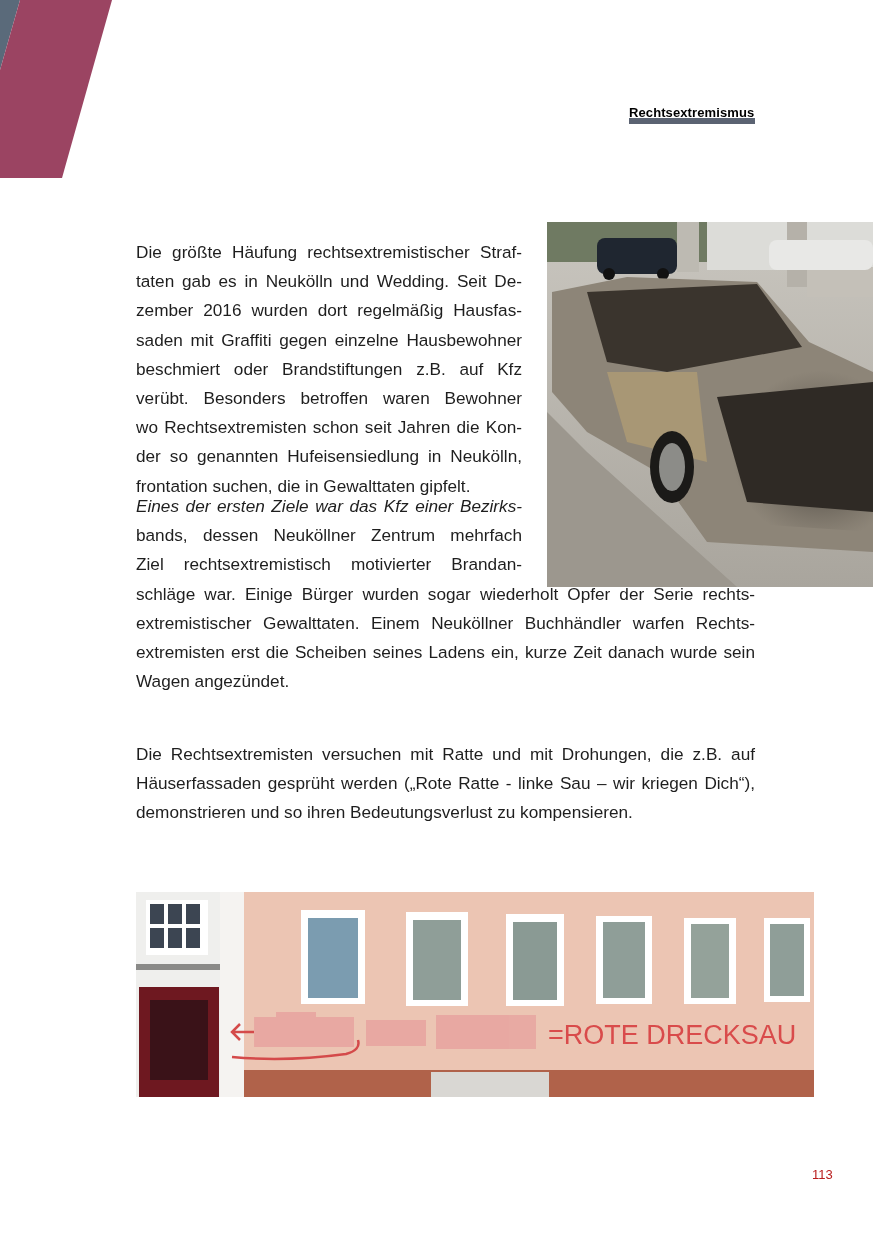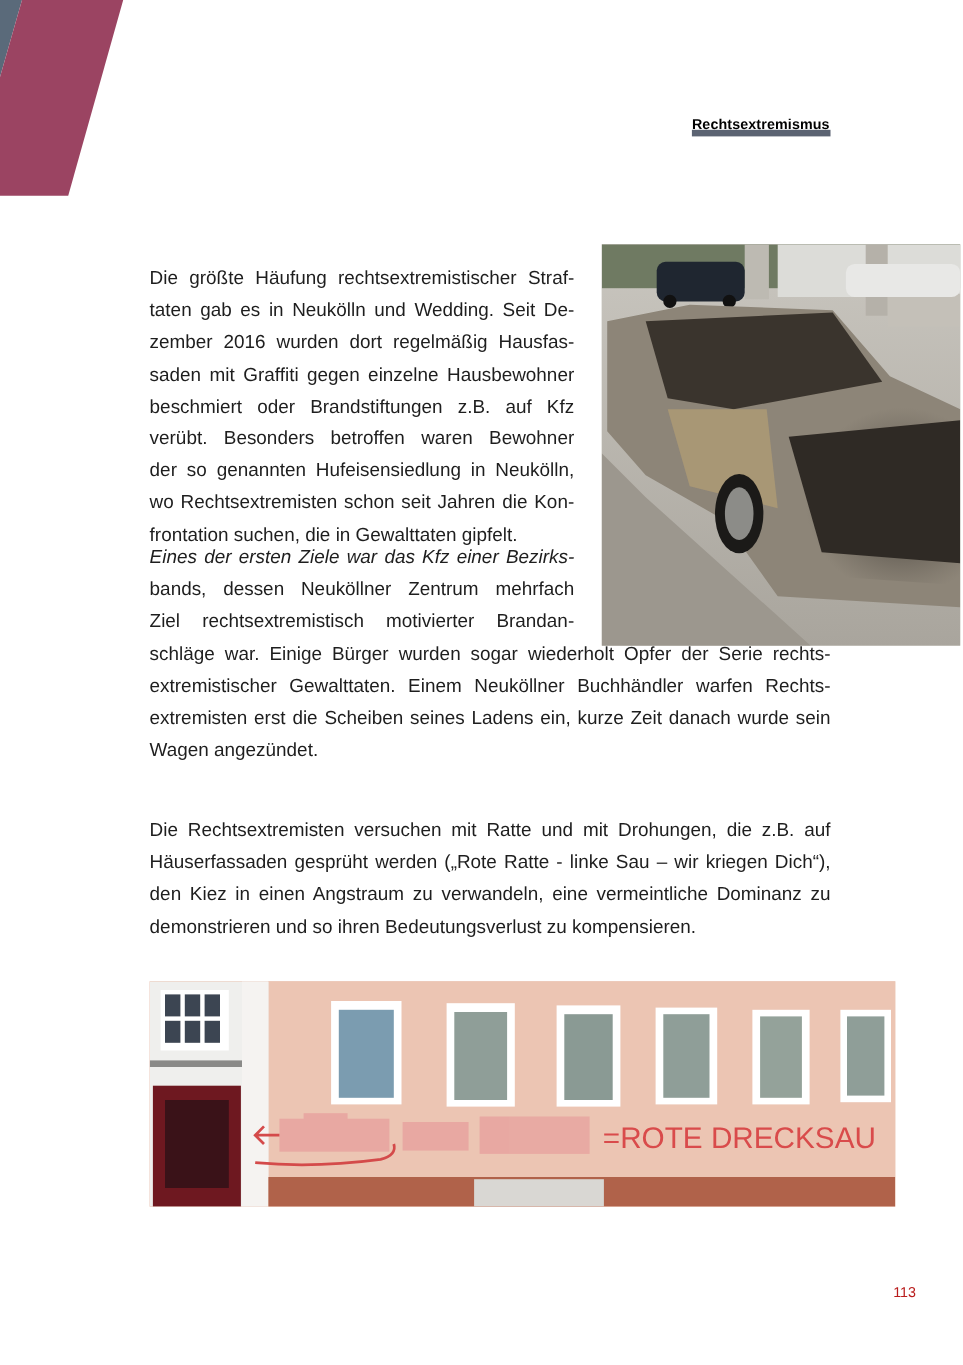--- a/index.html
+++ b/index.html
@@ -48,39 +48,38 @@
 <div class="running-head">Rechtsextremismus</div>
 <div class="running-rule"></div>
 
 <div class="para" style="top:215px; width:386px;margin-top:23px;">
   <span class="line just">Die größte Häufung rechtsextremistischer Straf-</span>
   <span class="line just">taten gab es in Neukölln und Wedding. Seit De-</span>
   <span class="line just">zember 2016 wurden dort regelmäßig Hausfas-</span>
   <span class="line just">saden mit Graffiti gegen einzelne Hausbewohner</span>
   <span class="line just">beschmiert oder Brandstiftungen z.B. auf Kfz</span>
   <span class="line just">verübt. Besonders betroffen waren Bewohner</span>
+  <span class="line just">wo Rechtsextremisten schon seit Jahren die Kon-</span>
   <span class="line just">der so genannten Hufeisensiedlung in Neukölln,</span>
-  <span class="line just">wo Rechtsextremisten schon seit Jahren die Kon-</span>
   <span class="line">frontation suchen, die in Gewalttaten gipfelt.</span>
 </div>
 
 <div class="para" style="top:492px; width:619px;">
   <span class="line just" style="width:386px;font-style:italic;">Eines der ersten Ziele war das Kfz einer Bezirks-</span>
   <span class="line just" style="width:386px;">bands, dessen Neuköllner Zentrum mehrfach</span>
   <span class="line just" style="width:386px;">Ziel rechtsextremistisch motivierter Brandan-</span>
   <span class="line just">schläge war. Einige Bürger wurden sogar wiederholt Opfer der Serie rechts-</span>
   <span class="line just">extremistischer Gewalttaten. Einem Neuköllner Buchhändler warfen Rechts-</span>
   <span class="line just">extremisten erst die Scheiben seines Ladens ein, kurze Zeit danach wurde sein</span>
   <span class="line">Wagen angezündet.</span>
 </div>
 
 <div class="para" style="top:740px; width:619px;">
   <span class="line just">Die Rechtsextremisten versuchen mit Ratte und mit Drohungen, die z.B. auf</span>
   <span class="line just">Häuserfassaden gesprüht werden („Rote Ratte - linke Sau – wir kriegen Dich“),</span>
-  <span class="line just">den Kiez in einen Angstraum zu verwandeln, eine vermeintliche Dominanz zu</span>
   <span class="line">demonstrieren und so ihren Bedeutungsverlust zu kompensieren.</span>
 </div>
 
 <div class="photo-car" title="Ausgebranntes Auto am Straßenrand">
   <svg width="326" height="365" viewBox="0 0 326 365">
     <defs>
       <linearGradient id="street" x1="0" y1="0" x2="0" y2="1">
         <stop offset="0" stop-color="#c9c6bf"></stop>
         <stop offset="1" stop-color="#a9a59d"></stop>
       </linearGradient>

